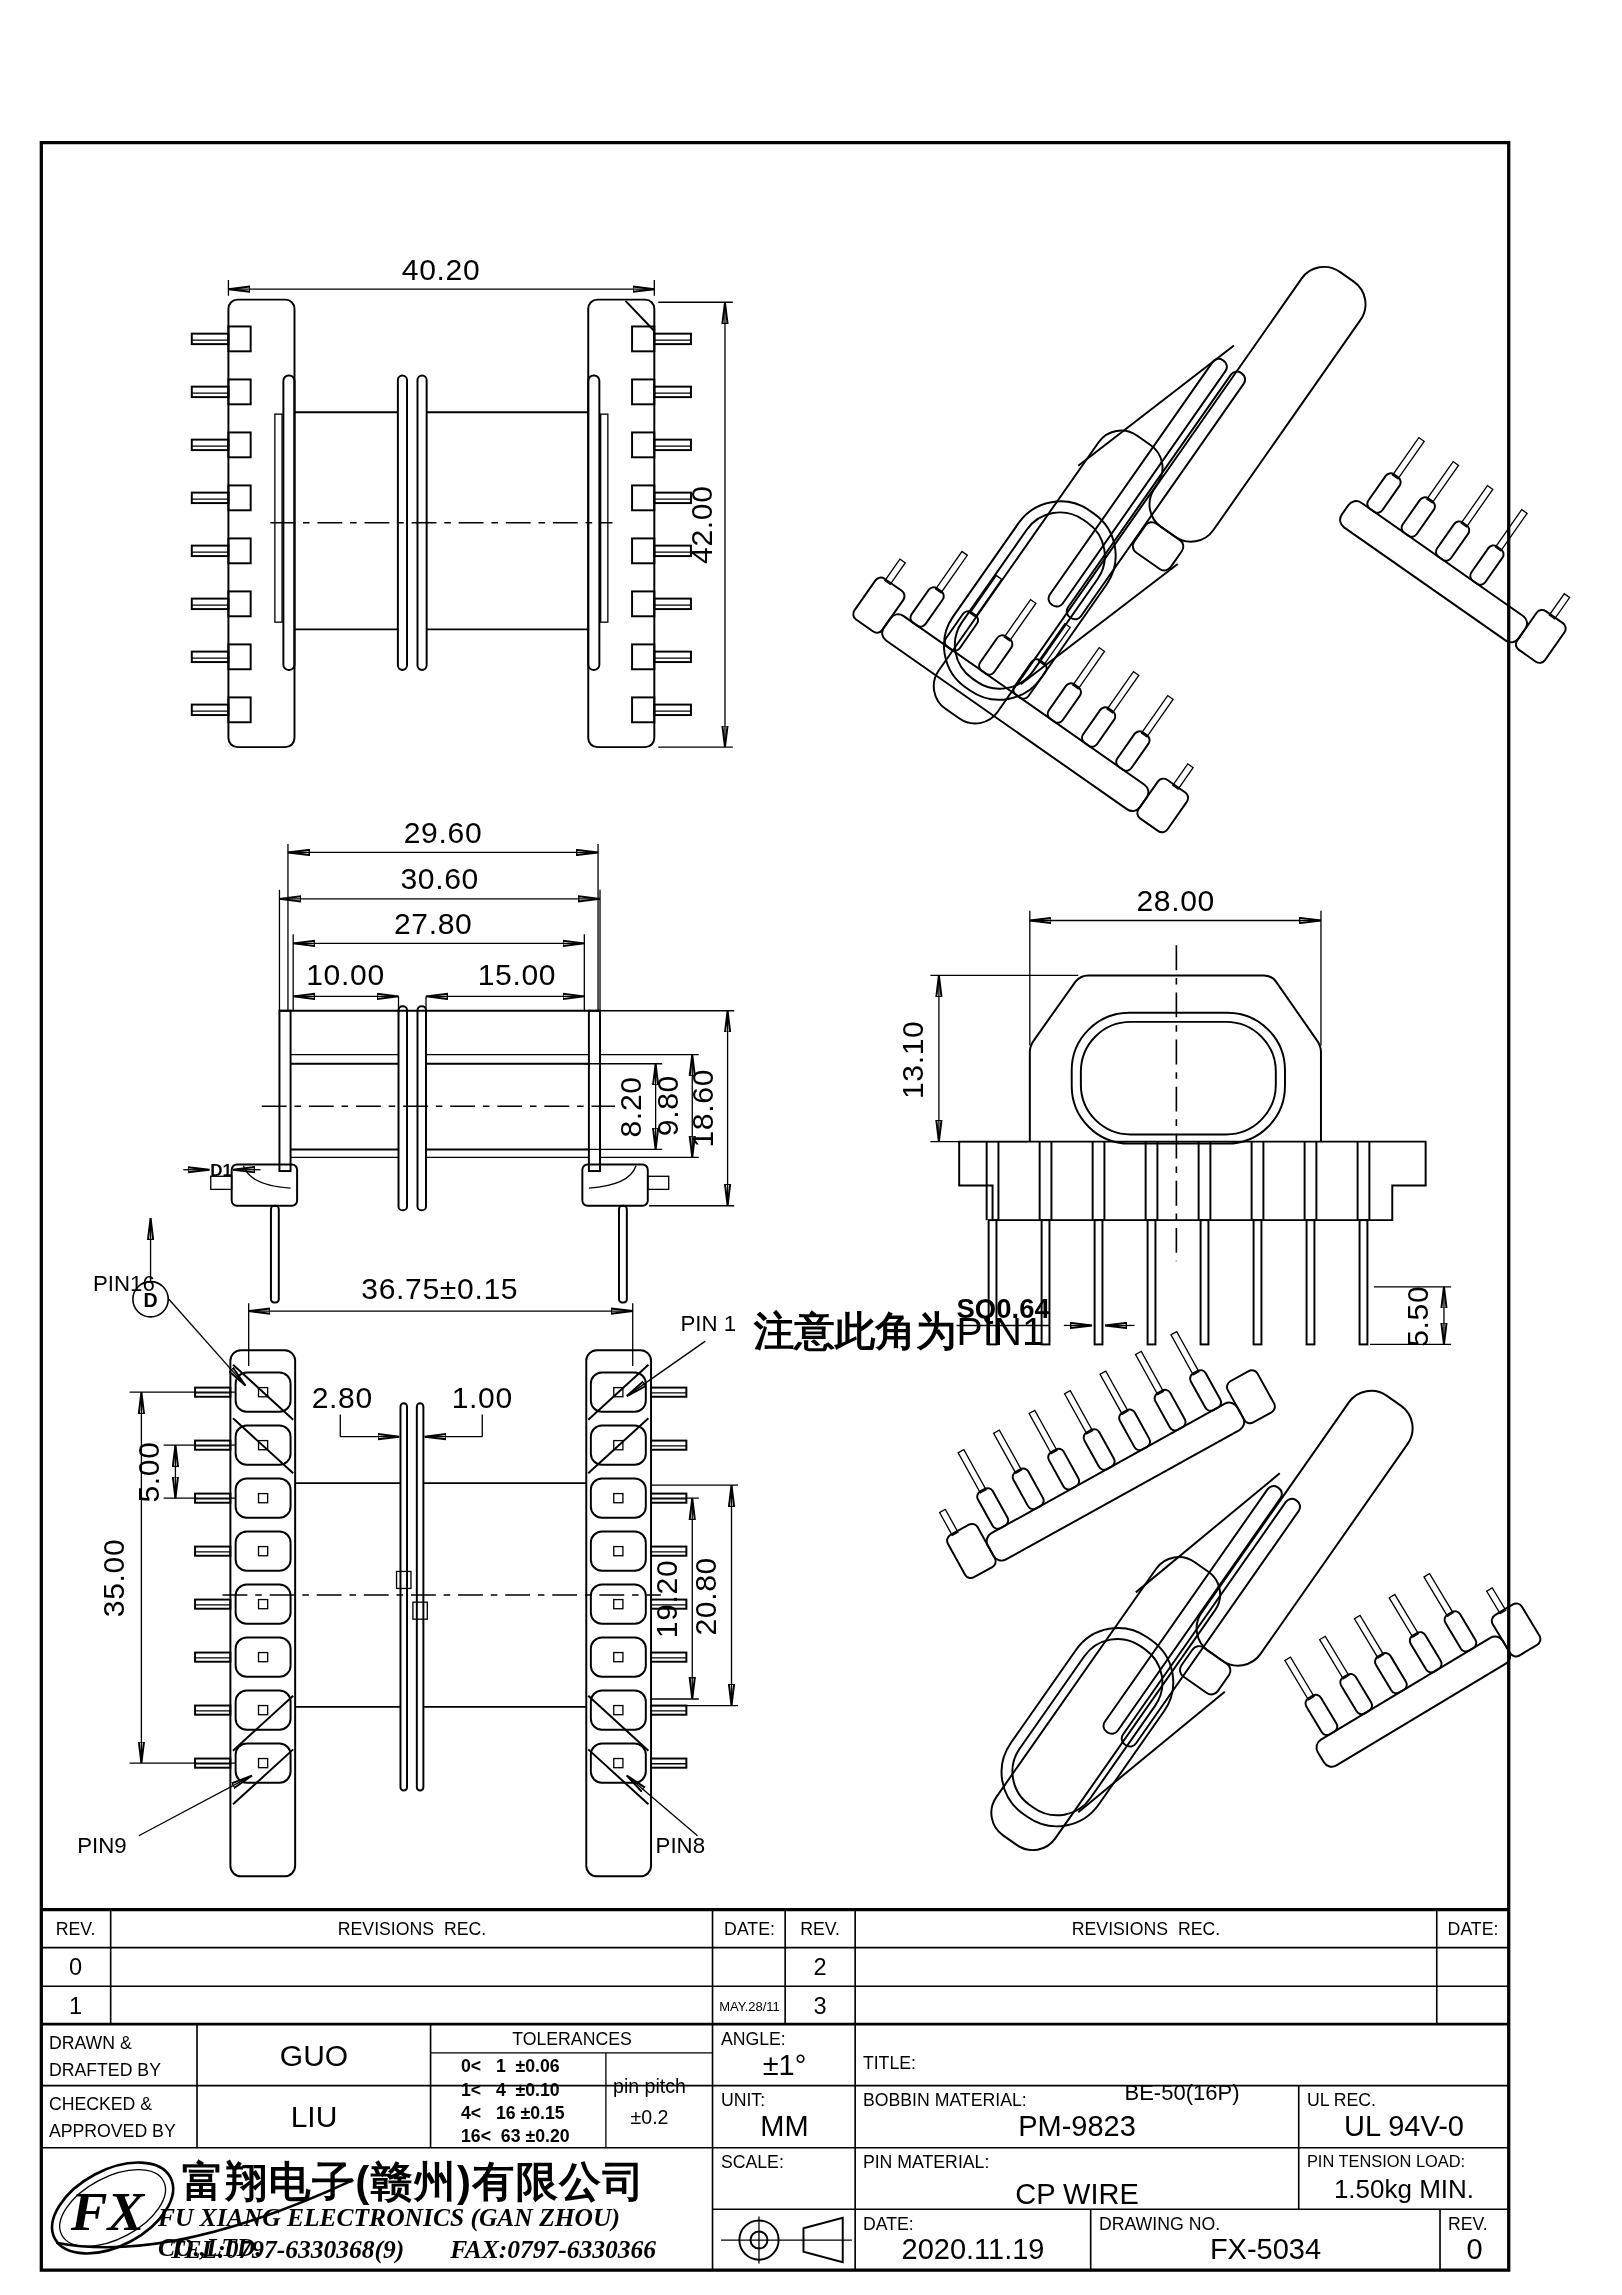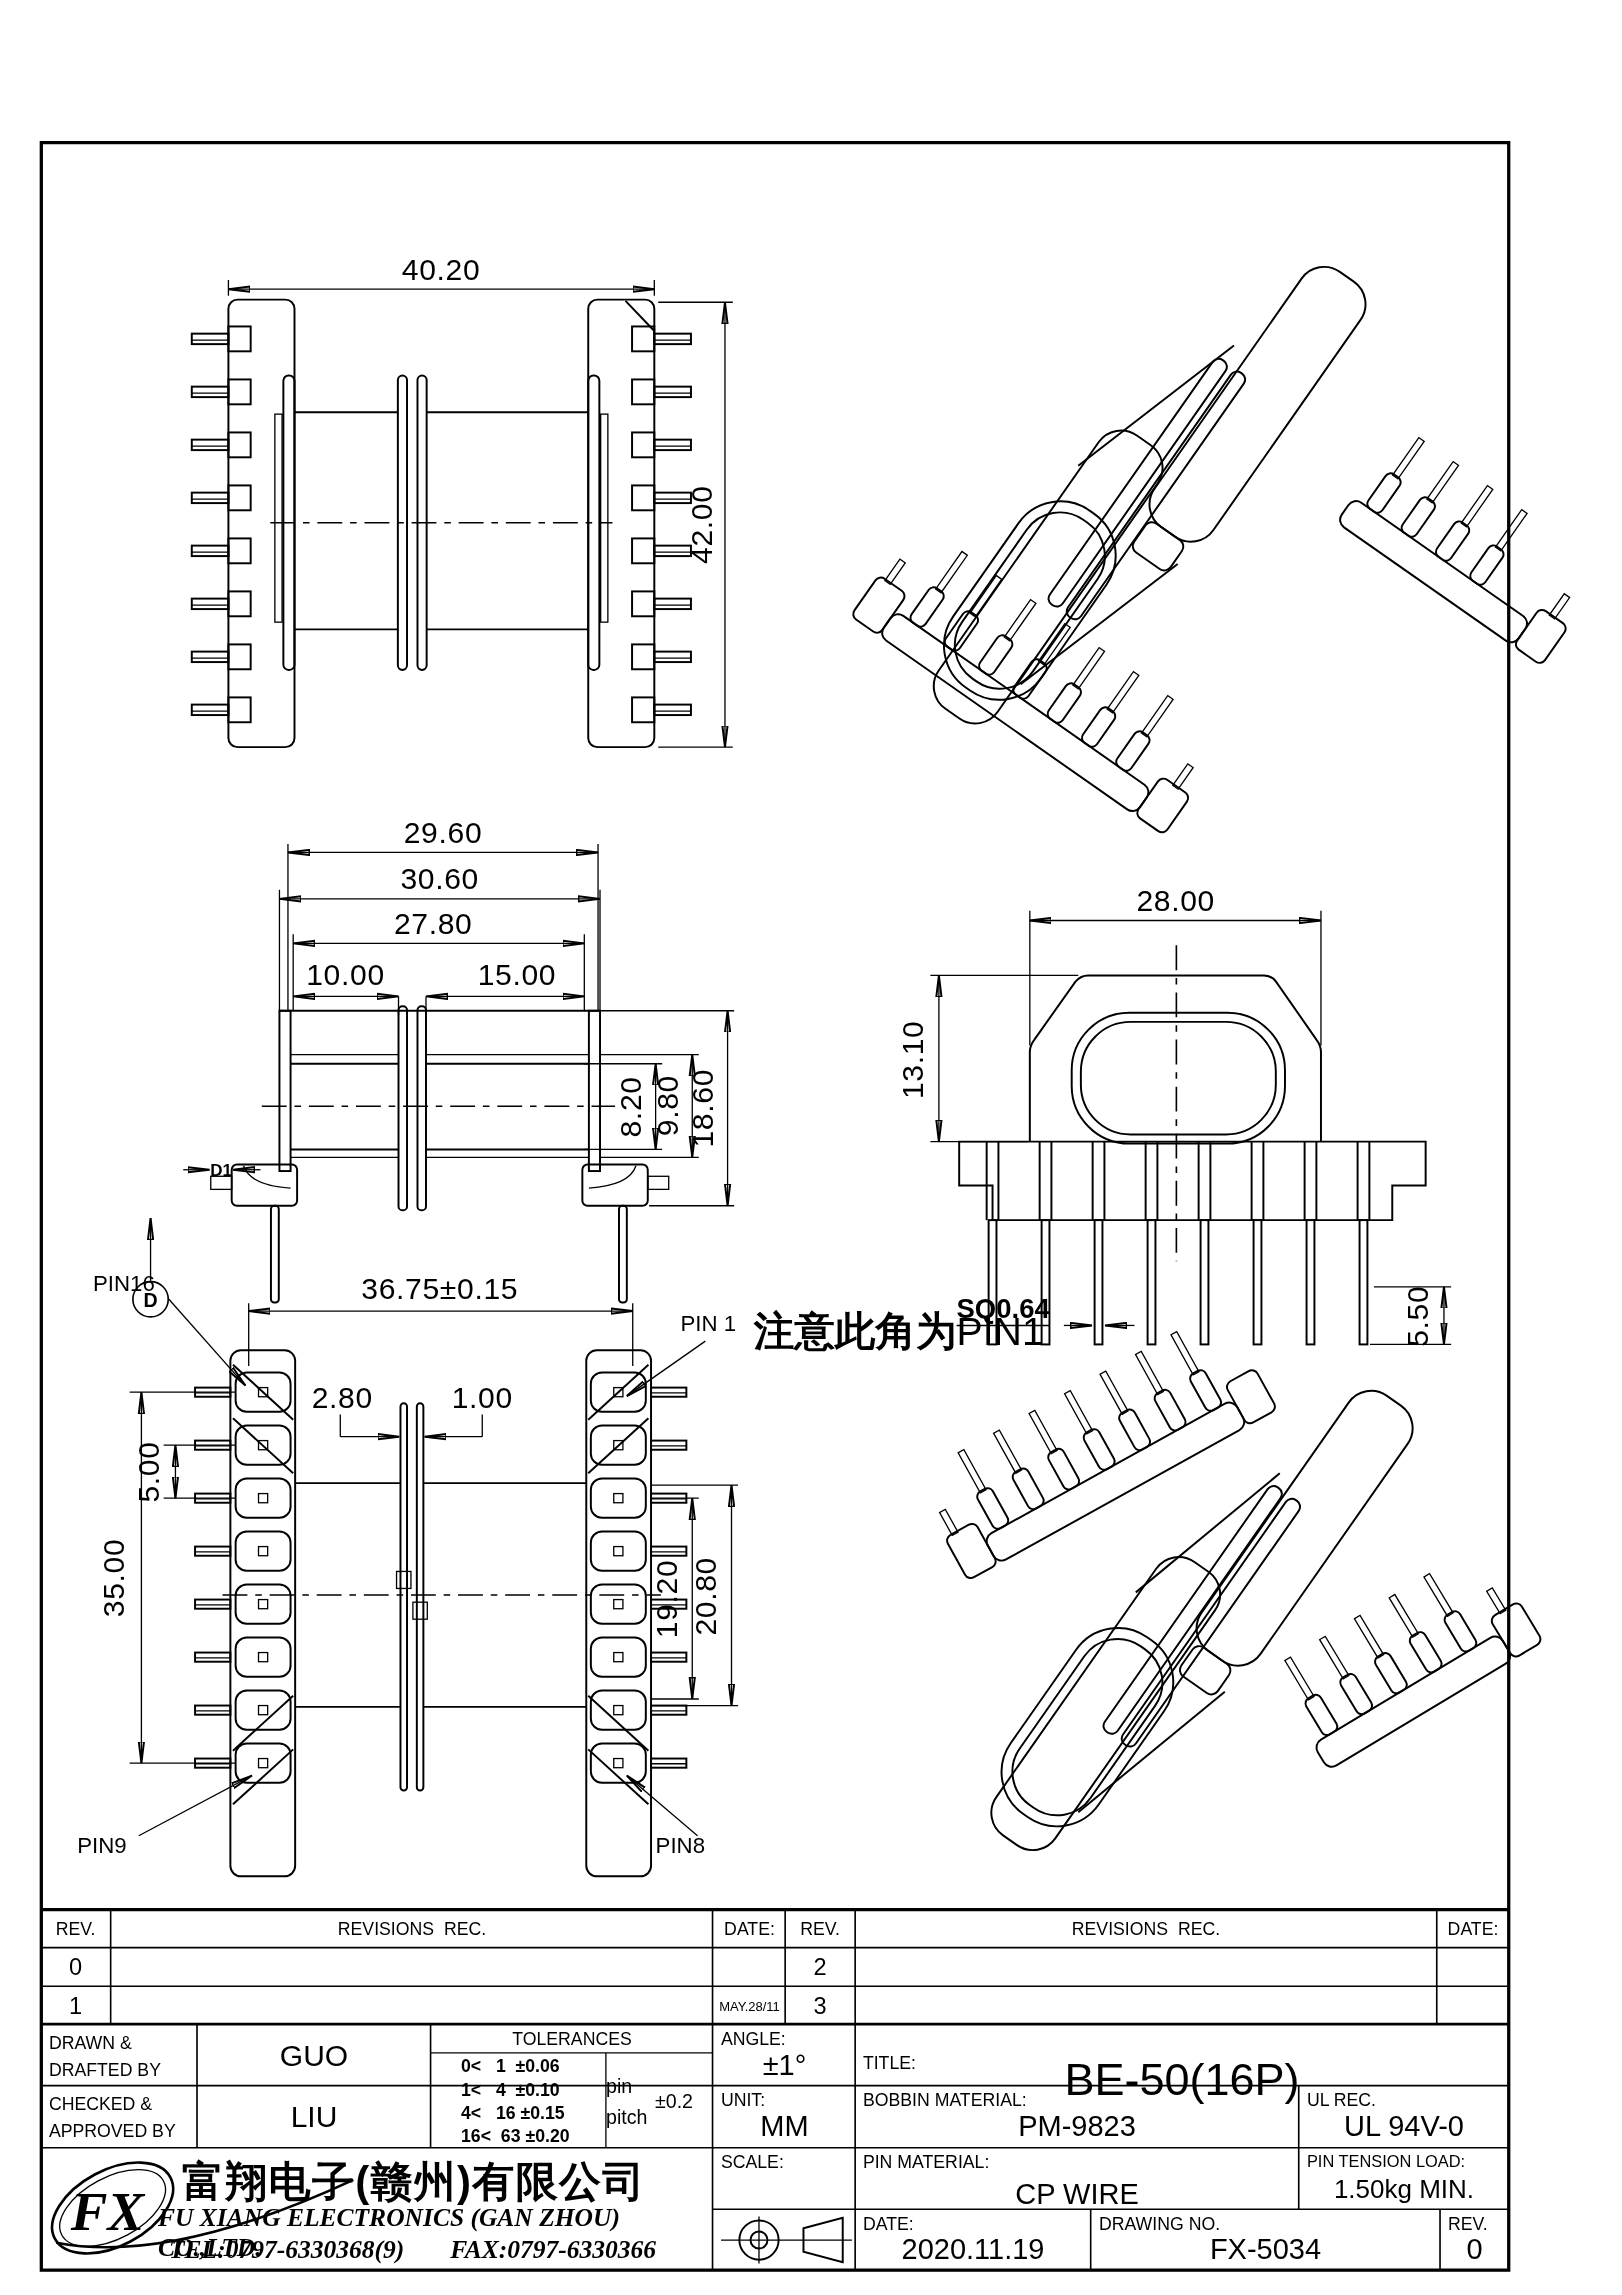--- a/index.html
+++ b/index.html
@@ -485,40 +485,40 @@
 </div>
 <div class="cell bigval" style="left:197px;top:2086px;width:234px;height:62px;">LIU</div>
 
 <div class="cell hdr" style="left:431px;top:2025px;width:282px;height:29px;">TOLERANCES</div>
 <div class="cell" style="left:431px;top:2055px;width:175px;height:94px;display:flex;flex-direction:column;justify-content:center;">
   <div class="tolrow">0&lt;   1  ±0.06</div>
   <div class="tolrow">1&lt;   4  ±0.10</div>
   <div class="tolrow">4&lt;   16 ±0.15</div>
   <div class="tolrow">16&lt;  63 ±0.20</div>
 </div>
-<div class="cell" style="left:606px;top:2055px;width:87px;height:94px;display:flex;align-items:center;justify-content:center;font-size:19.6px;line-height:1.6;">
+<div class="cell" style="left:606px;top:2055px;width:87px;height:94px;display:flex;flex-direction:column;align-items:center;justify-content:center;font-size:19.6px;line-height:1.6;">
   <div>pin pitch</div>
   <div>±0.2</div>
 </div>
 
 <div class="cell combo" style="left:713px;top:2025px;width:143px;height:62px;">
   <span class="lab">ANGLE:</span>
   <span class="val">±1°</span>
 </div>
 <div class="cell combo" style="left:713px;top:2086px;width:143px;height:62px;">
   <span class="lab">UNIT:</span>
   <span class="val">MM</span>
 </div>
 <div class="cell combo" style="left:713px;top:2148px;width:143px;height:62px;">
   <span class="lab">SCALE:</span>
 </div>
 
 <div class="cell combo" style="left:855px;top:2025px;width:654px;height:62px;margin-top:24px;">
   <span class="lab">TITLE:</span>
-  <span class="val" style="font-size:45px;">BE-50(16P)</span>
+  <span class="val" style="font-size:22px;">BE-50(16P)</span>
 </div>
 <div class="cell combo" style="left:855px;top:2086px;width:444px;height:62px;">
   <span class="lab">BOBBIN MATERIAL:</span>
   <span class="val">PM-9823</span>
 </div>
 <div class="cell combo" style="left:1299px;top:2086px;width:210px;height:62px;">
   <span class="lab">UL REC.</span>
   <span class="val">UL 94V-0</span>
 </div>
 <div class="cell combo" style="left:855px;top:2148px;width:444px;height:68px;">

